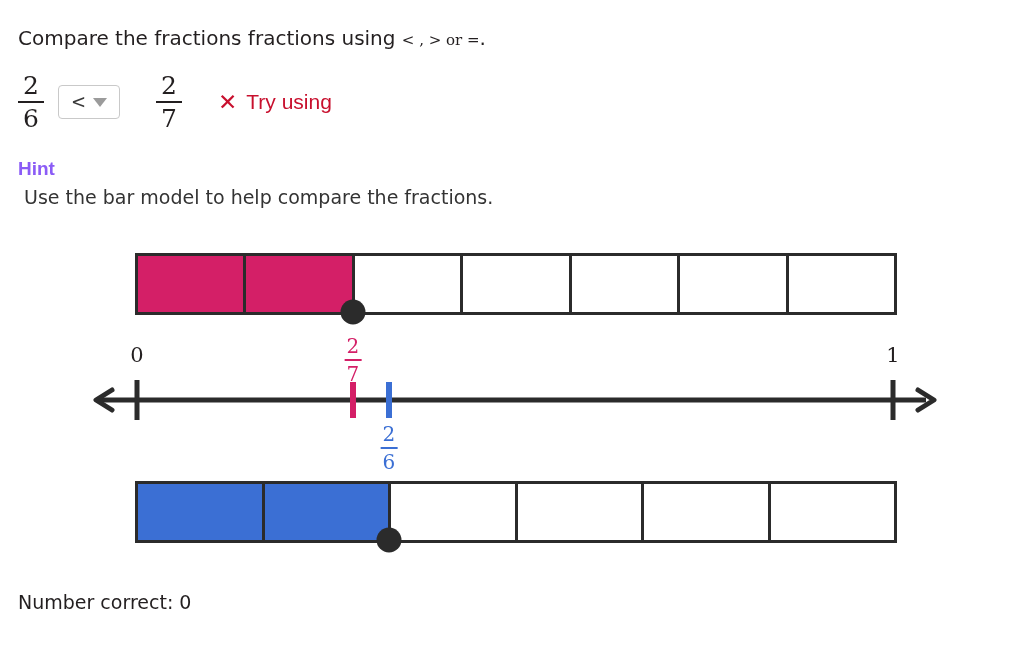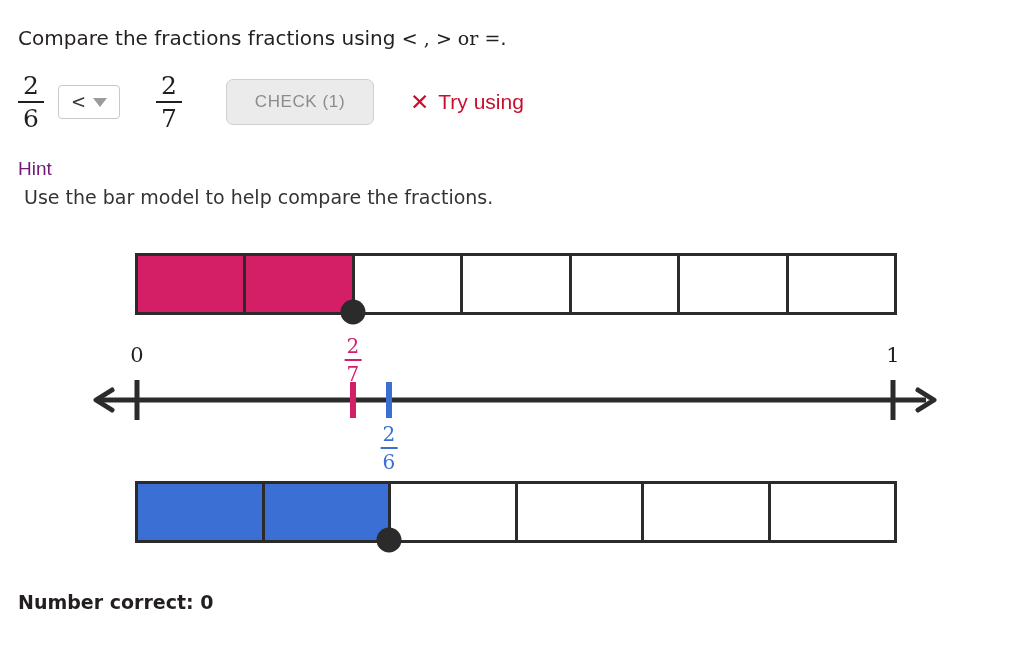--- a/index.html
+++ b/index.html
@@ -21,21 +21,21 @@
     position: absolute;
     left: 18px;
     top: 24px;
     font-size: 20px;
     line-height: 28px;
     color: #231f20;
     white-space: nowrap;
   }
   .prompt .mathsym {
     font-family: "DejaVu Serif", serif;
-    font-size: 19px;
+    font-size: 15px;
   }
 
   
   .answer-row {
     position: absolute;
     left: 18px;
     top: 72px;
     height: 60px;
     display: flex;
     align-items: center;
@@ -134,22 +134,22 @@
     display: inline-block;
   }
 
   
   .hint-title {
     position: absolute;
     left: 18px;
     top: 158px;
     font-family: "Liberation Sans", sans-serif;
     font-size: 19px;
-    font-weight: normal;
-    color: #701a75;
+    font-weight: bold;
+    color: #8b5cf6;
   }
   .hint-text {
     position: absolute;
     left: 24px;
     top: 186px;
     font-size: 19px;
     color: #333333;
   }
 
   
@@ -234,21 +234,20 @@
     <span class="dd-value">&lt;</span>
     <span class="dd-caret"></span>
   </div>
 
   <span class="frac frac-inline frac-right">
     <span class="num">2</span>
     <span class="bar"></span>
     <span class="den">7</span>
   </span>
 
-  <div class="check-btn">CHECK (1)</div>
 
   <div class="feedback" style="color: rgb(200, 16, 46);">
     <span class="x-mark">✕</span>
     <span>Try using</span>
   </div>
 </div>
 
 <div class="hint-title">Hint</div>
 <div class="hint-text">Use the bar model to help compare the fractions.</div>
 
@@ -301,16 +300,16 @@
 
   <div class="nl-frac" id="frac-below" style="left: 300.975px; top: 90px; color: rgb(59, 111, 212);">
     <span class="frac">
       <span class="num">2</span>
       <span class="bar"></span>
       <span class="den">6</span>
     </span>
   </div>
 </div>
 
-<div style="position:absolute; left:18px; top:591px; font-size:19px; color:#231f20;font-weight:bold;">Number correct: 0</div>
+<div style="position:absolute; left:18px; top:591px; font-size:19px; color:#231f20;">Number correct: 0</div>
 
 <div class="bar-dot" style="position: absolute; left: 352.714px; top: 312px;"></div>
 <div class="bar-dot" style="position: absolute; left: 389px; top: 540px;"></div>
 
 </body></html>

